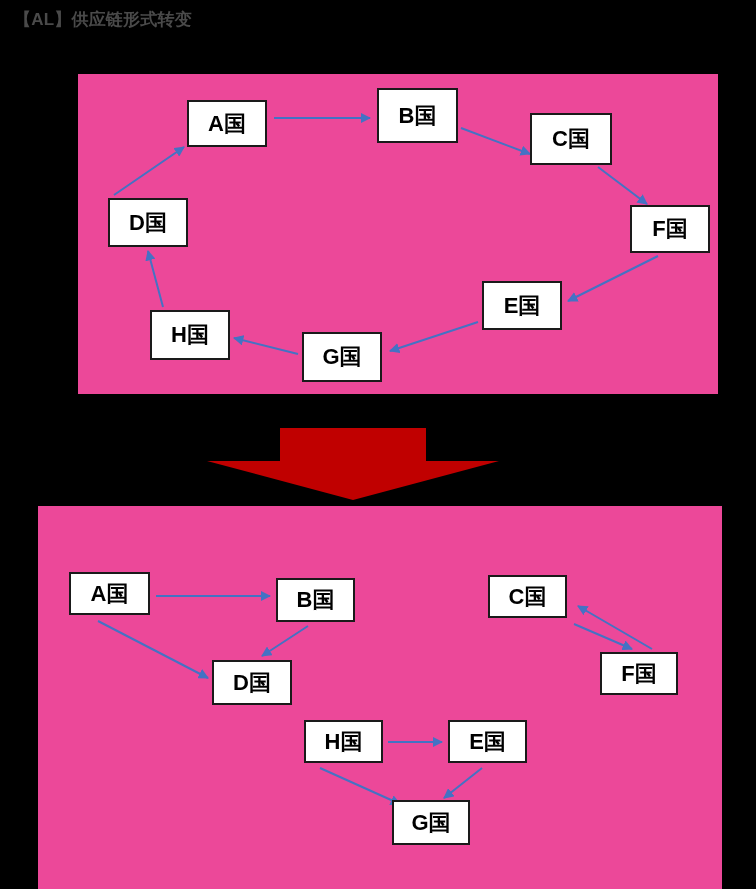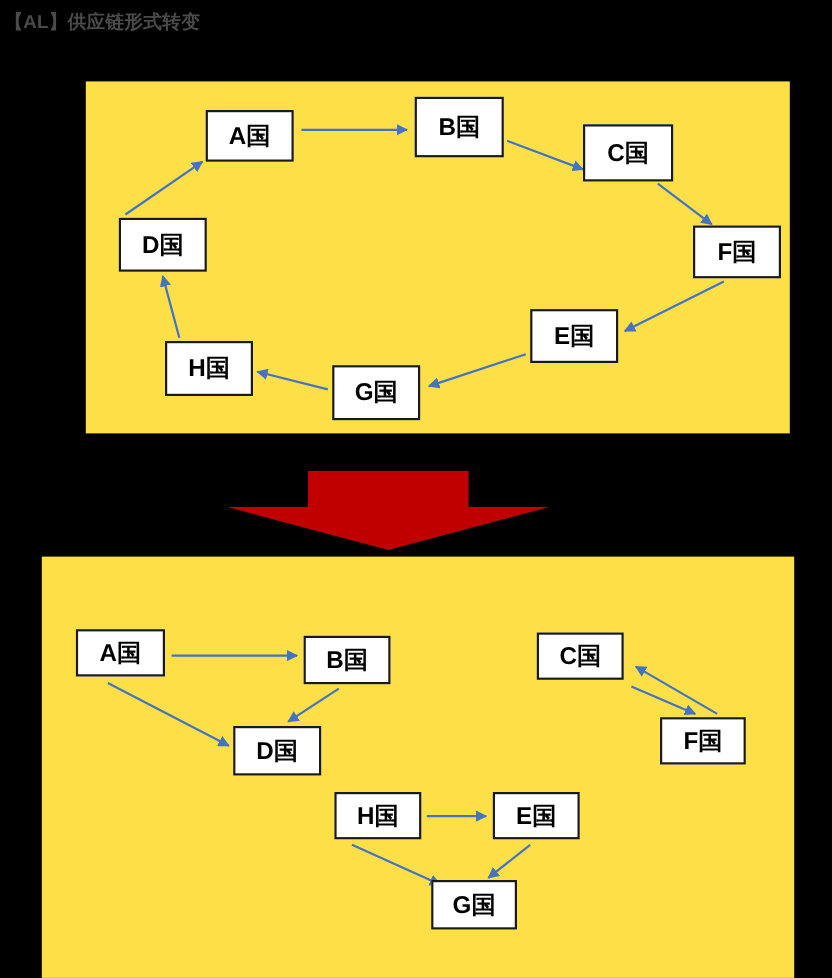--- a/index.html
+++ b/index.html
@@ -11,33 +11,33 @@
   body {
     width: 756px;
     height: 889px;
     position: relative;
     overflow: hidden;
     font-family: "Liberation Sans", "DejaVu Sans", sans-serif;
   }
 
   #page-title {
     position: absolute;
-    left: 4px;
+    left: 14px;
     top: 8px;
     font-size: 17px;
     font-weight: bold;
     color: #4a4a4a;
     letter-spacing: 0.2px;
     white-space: nowrap;
     line-height: 24px;
   }
 
   .panel {
     position: absolute;
-    background: #fde047;
+    background: #ec4899;
     overflow: hidden;
   }
   #panel-top {
     left: 78px;
     top: 74px;
     width: 640px;
     height: 320px;
   }
   #panel-bottom {
     left: 38px;

